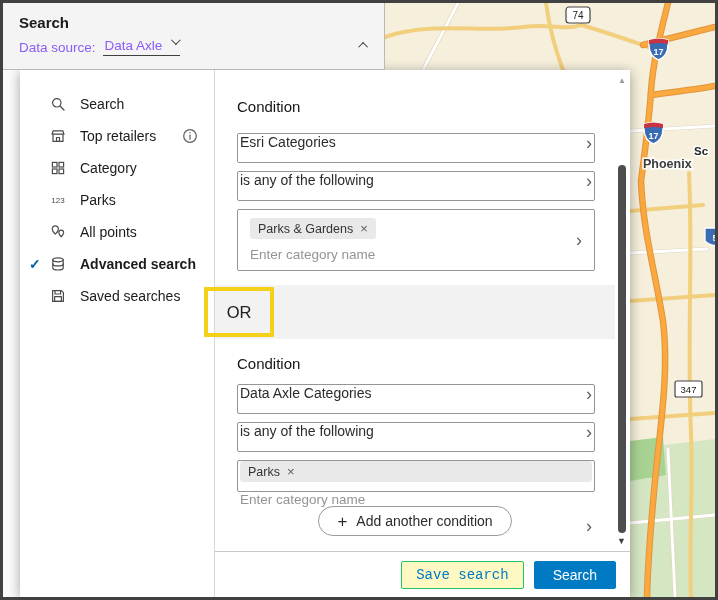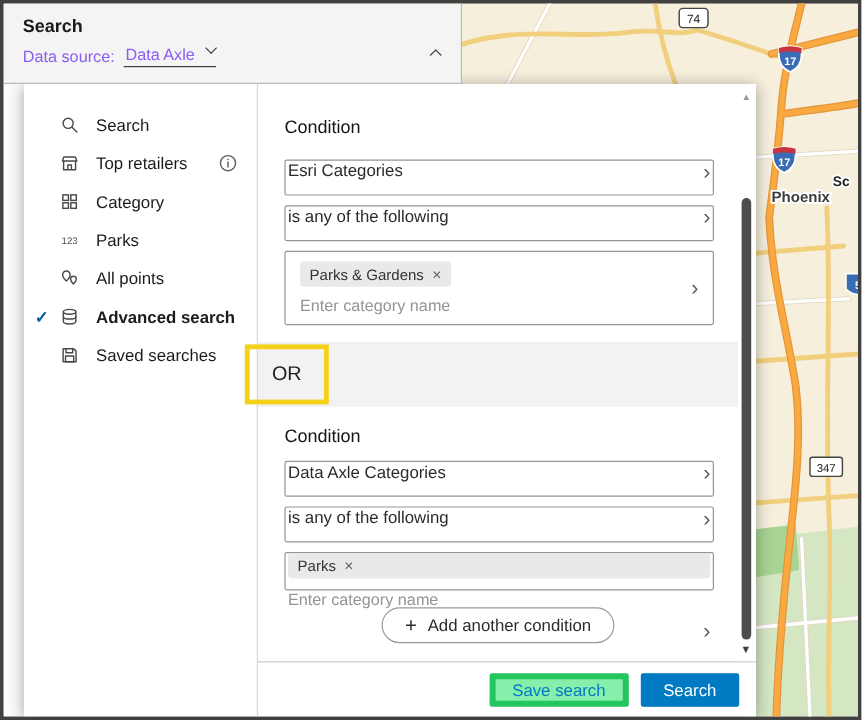--- a/index.html
+++ b/index.html
@@ -72,22 +72,22 @@
                    border:4px solid #f2d118; display:flex; align-items:center; justify-content:center; }
   .or-text { font-size:16.5px; color:#202020; }
 
   .add-btn { display:flex; align-items:center; gap:9px; margin:14px auto 0; height:30px; padding:0 18px;
              border:1px solid #9a9a9a; border-radius:16px; background:#fff; font-size:14px; color:#2b2b2b;
              font-family:inherit; cursor:pointer; }
   .plus { font-size:17px; line-height:1; color:#2b2b2b; }
 
   .footer { height:46px; border-top:1px solid #c9c9c9; display:flex; align-items:center;
             justify-content:flex-end; gap:10px; padding-right:14px; background:#fff; }
-  .btn-outline { height:28px; padding:0 14px; background:#86efac; border:5px solid #22c55e; color:#007ac2;
-                 font-size:14px; border-radius:2px; font-family:Liberation Sans, sans-serif; cursor:pointer; }
+  .btn-outline { height:28px; padding:0 14px; background:#fef9c3; border:1px solid #22c55e; color:#007ac2;
+                 font-size:14px; border-radius:2px; font-family:Liberation Mono, monospace; cursor:pointer; }
   .btn-solid { height:28px; padding:0 18px; background:#007ac2; border:1px solid #007ac2; color:#fff;
                font-size:14px; border-radius:2px; font-family:inherit; cursor:pointer; }
 
   .icon svg, .info svg { width:100%; height:100%; }
 </style>
 </head>
 <body>
 
 <div class="stage">
 

